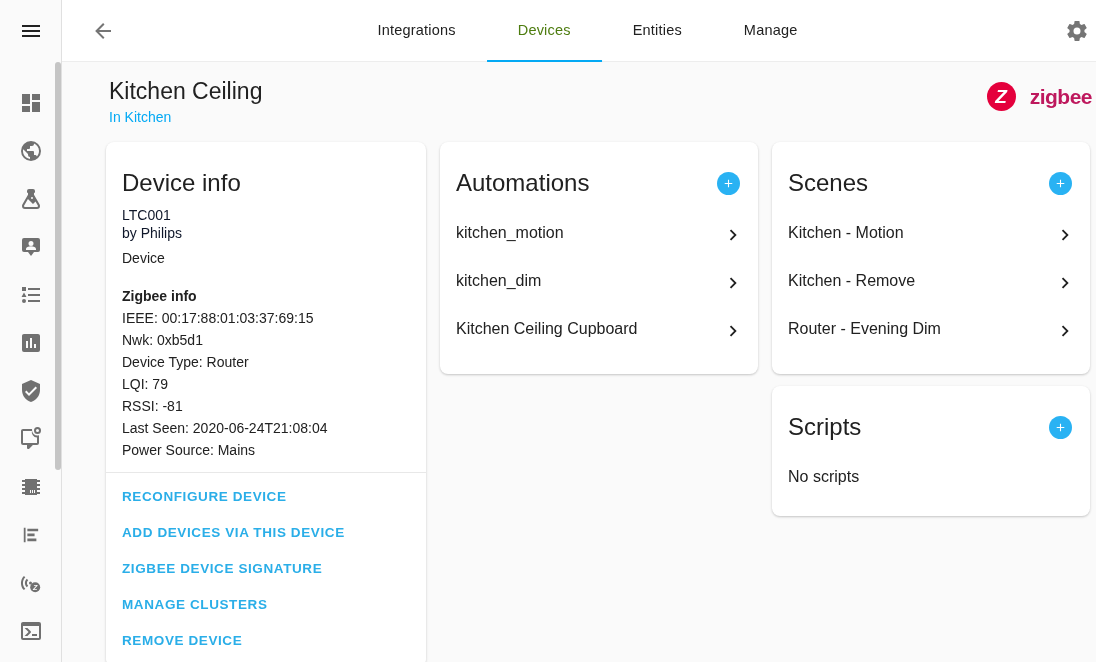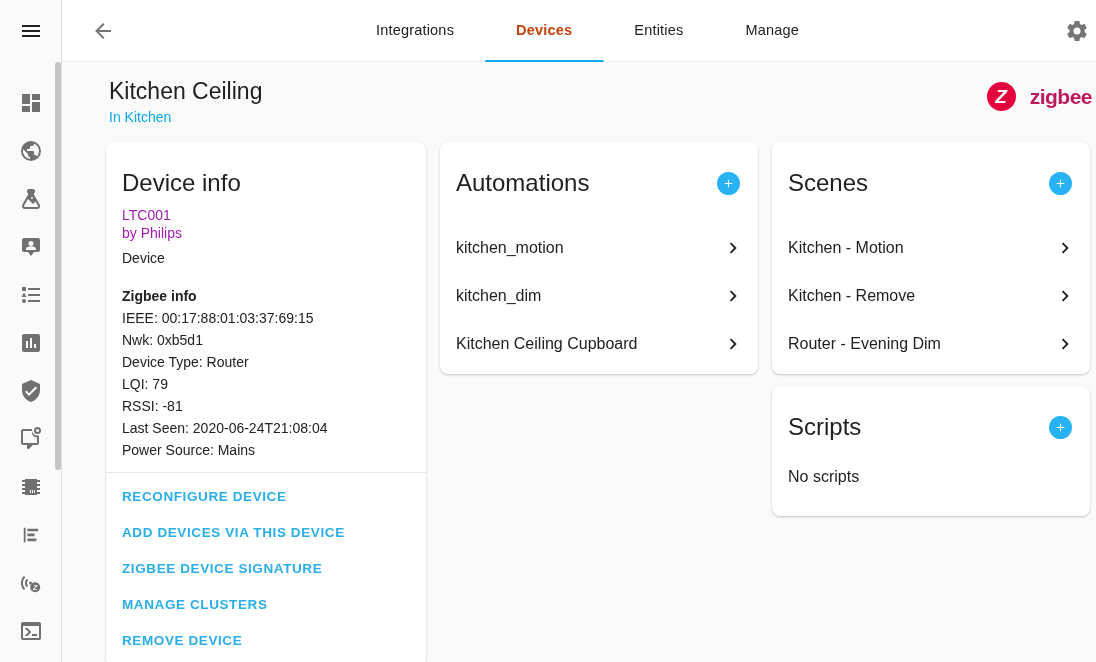--- a/index.html
+++ b/index.html
@@ -26,21 +26,21 @@
   
   .topbar { height:62px; background:#ffffff; display:flex; align-items:center; position:relative;
             border-bottom:1px solid #ededed; }
   .back-btn { margin-left:29px; background:none; border:none; cursor:pointer; color:#757575; height:24px; }
   .back-btn svg { width:24px; height:24px; }
   .tabs { position:absolute; left:50%; transform:translateX(-50%); top:0; height:62px;
           display:flex; align-items:stretch;justify-content:center; }
   .tab { background:none; border:none; cursor:pointer; padding:0 31px; font-size:14.5px;
          color:#212121; display:flex; align-items:center; border-bottom:2px solid transparent;
          font-family:inherit; letter-spacing:.2px; }
-  .tab.active { color:#c2410c; border-bottom-color:#03a9f4;font-weight:bold; }
+  .tab.active { color:#4d7c0f; border-bottom-color:#03a9f4; }
   .gear-btn { margin-left:auto; margin-right:24px; background:none; border:none; cursor:pointer; color:#757575; height:24px; }
   .gear-btn svg { width:24px; height:24px; }
 
   
   .content { flex:1; background:#fafafa; overflow:hidden;padding-left:18px; }
   .page-header { display:flex; justify-content:space-between; align-items:flex-start;
                  padding:14px 21px 0 29px; }
   .page-title { font-size:23px; font-weight:400; color:#212121; line-height:30px; }
   .area-link { display:inline-block; font-size:14px; color:#03a9f4; text-decoration:none; margin-top:3px; }
   .brand { display:flex; align-items:center; margin-top:6px; }
@@ -55,34 +55,34 @@
           box-shadow:0 1px 3px rgba(0,0,0,.12), 0 1px 2px rgba(0,0,0,.10); }
   .card-header { display:flex; align-items:center; justify-content:space-between;
                  padding:26px 18px 0 16px; }
   .card-title { font-size:24px; font-weight:400; color:#212121; line-height:30px; }
   .plus-btn { width:23px; height:23px; border-radius:50%; background:#29b2f3; border:none; cursor:pointer;
               color:#fff; font-size:19px; line-height:21px; display:flex; align-items:center; justify-content:center;
               padding:0; font-family:inherit; }
 
   
   .device-block { padding:8px 16px 0 16px; }
-  .muted { color:#a21caf; font-size:14px; line-height:18px; }
+  .muted { color:#0f172a; font-size:14px; line-height:18px; }
   .integration-name { font-size:14px; color:#212121; margin-top:7px; line-height:18px; }
   .section-title { font-size:14px; font-weight:bold; margin-top:20px; line-height:18px; }
   .attr { font-size:14px; color:#212121; line-height:22px; }
   .attr-list { margin-top:2px; }
   .divider { height:1px; background:#e8e8e8; margin-top:11px; }
   .actions { padding:5px 0 9px 0; display:flex; flex-direction:column; align-items:flex-start; }
   .action-btn { background:none; border:none; cursor:pointer; color:#2aaee8; font-size:13.5px;
                 font-weight:bold; letter-spacing:.6px; padding:0 16px; height:36px; font-family:inherit;
                 text-transform:uppercase; }
 
   
   .item-list { margin-top:26px; padding-bottom:6px; }
-  .list-row { height:48px; display:flex; align-items:center; justify-content:space-between;
+  .list-row { height:48px; display:flex; justify-content:space-between;
               padding:0 14px 0 16px; cursor:pointer; }
   .row-label { font-size:16px; color:#212121; }
   .chev { width:22px; height:22px; color:#212121; }
   .empty-text { font-size:16px; color:#212121; padding:26px 16px 30px 16px; }
   .card-scripts { margin-top:12px; }
 </style>
 </head>
 <body>
 
 <div class="app">

